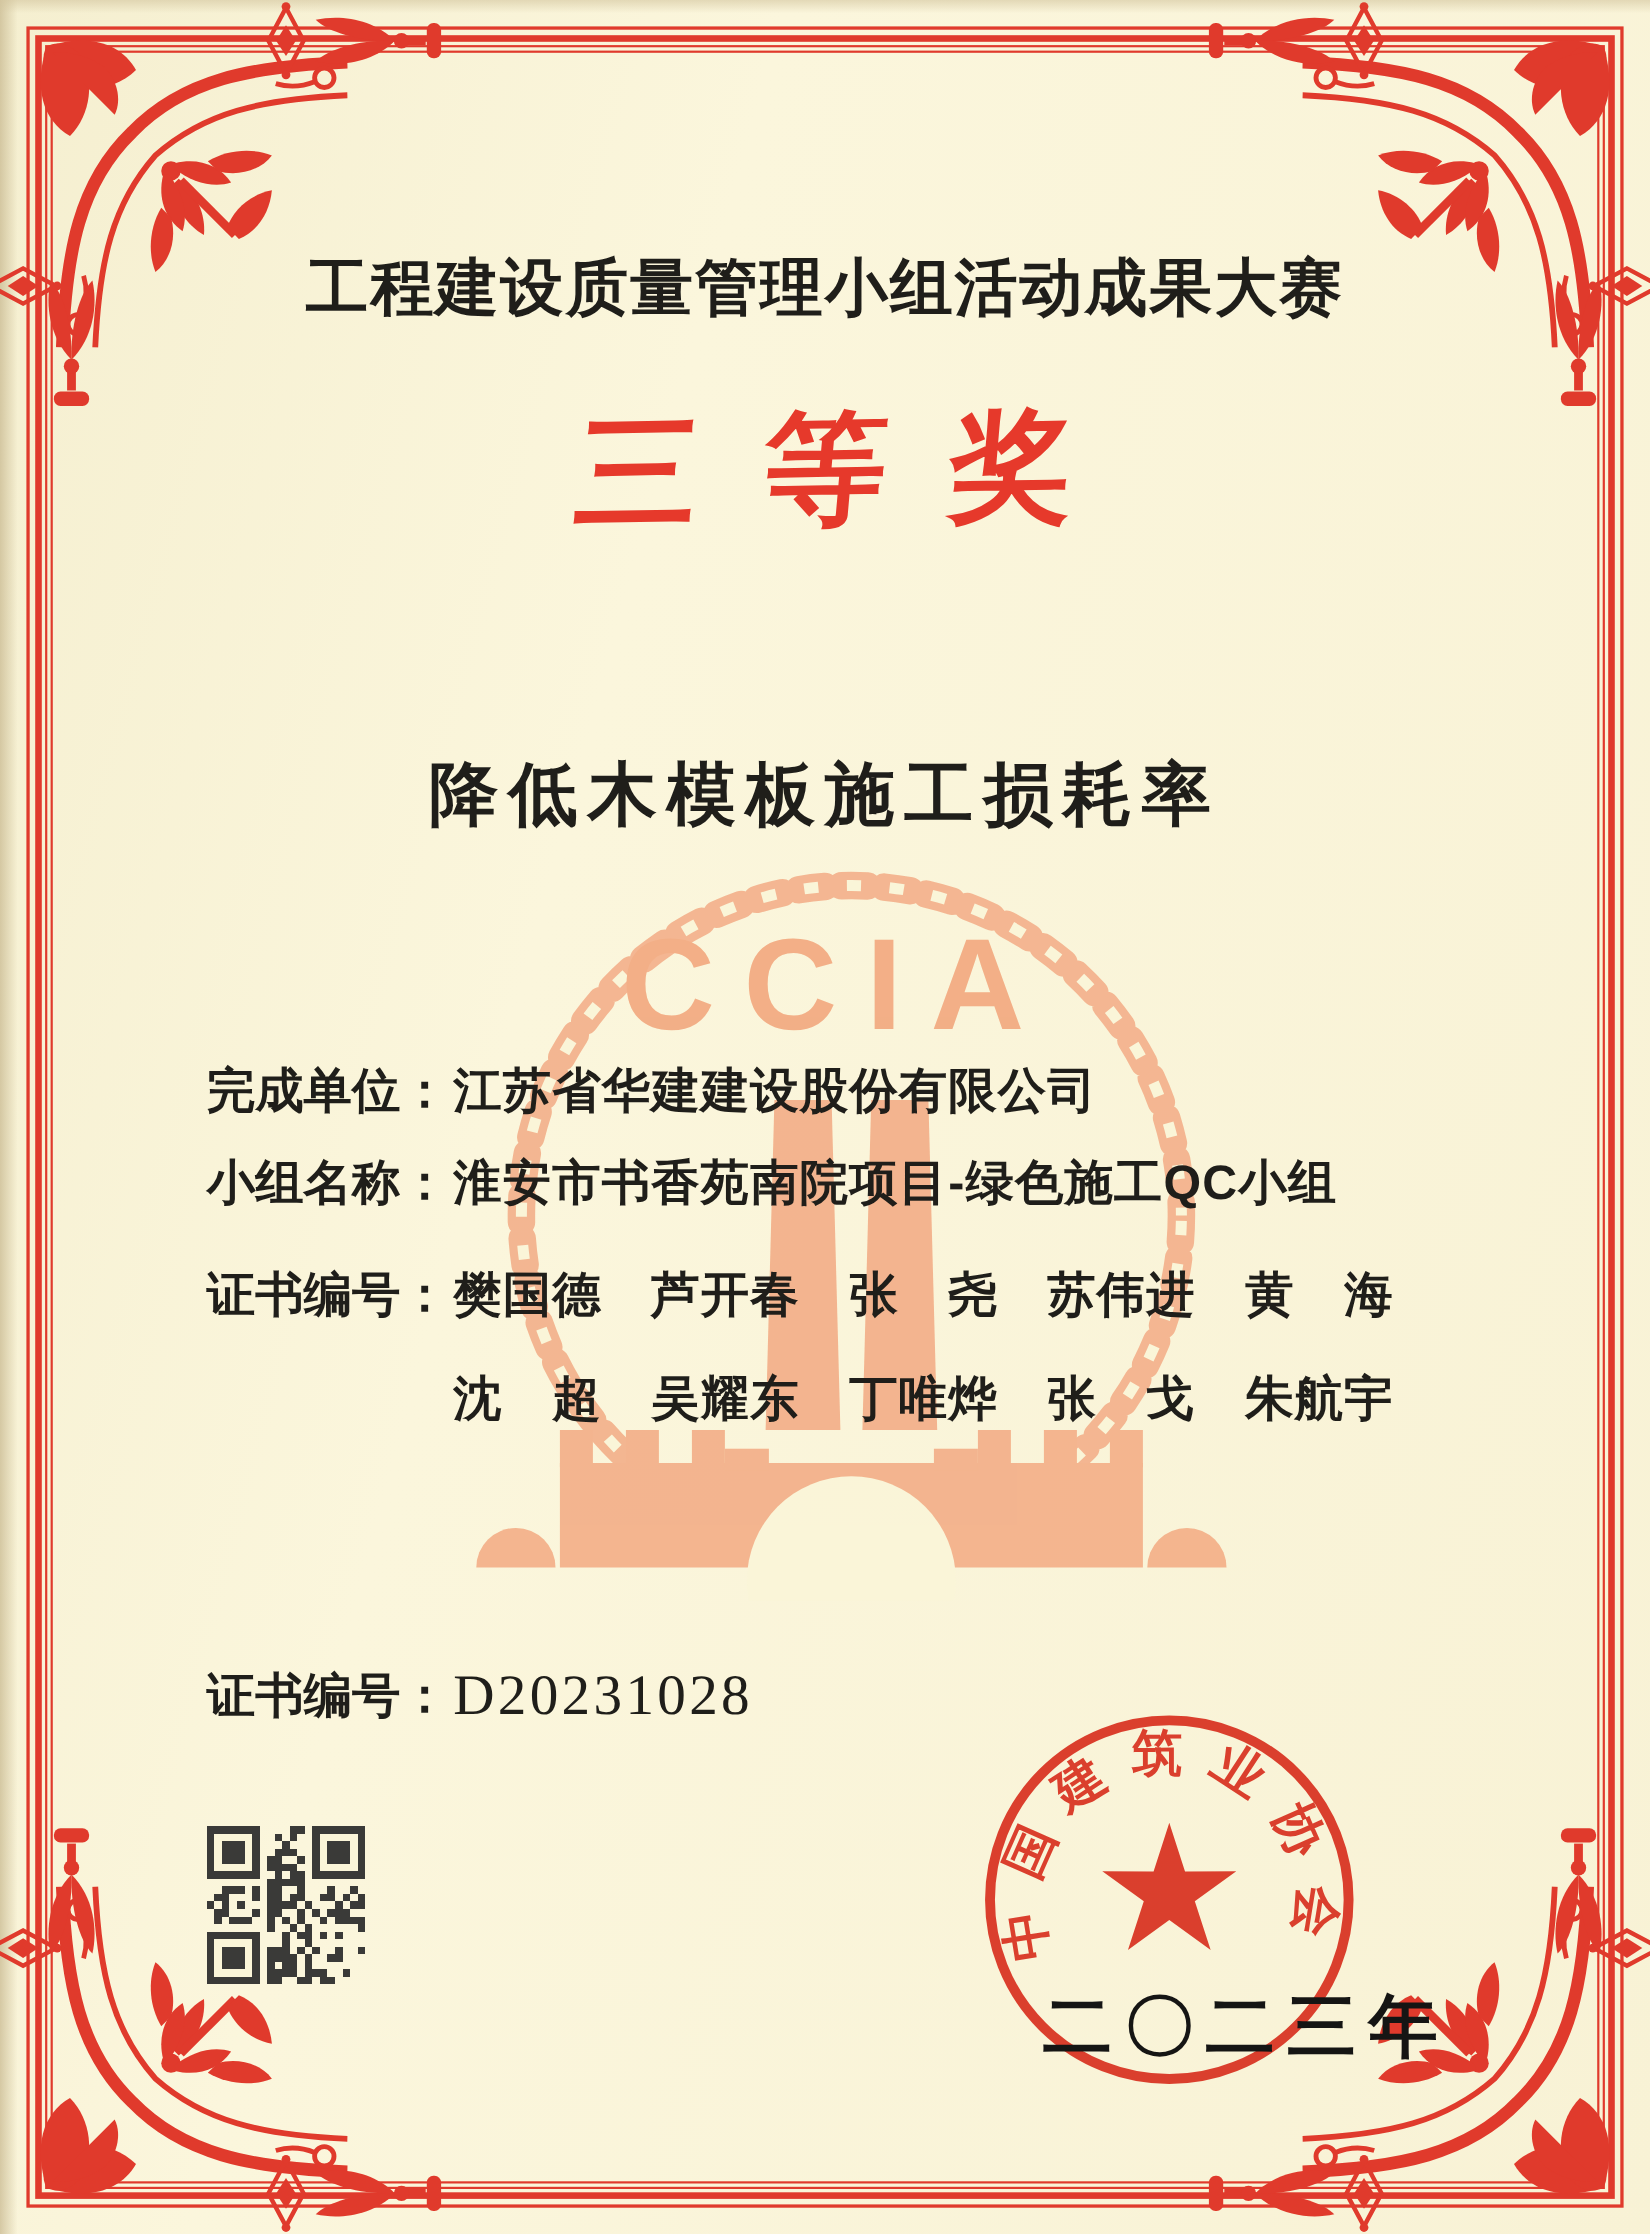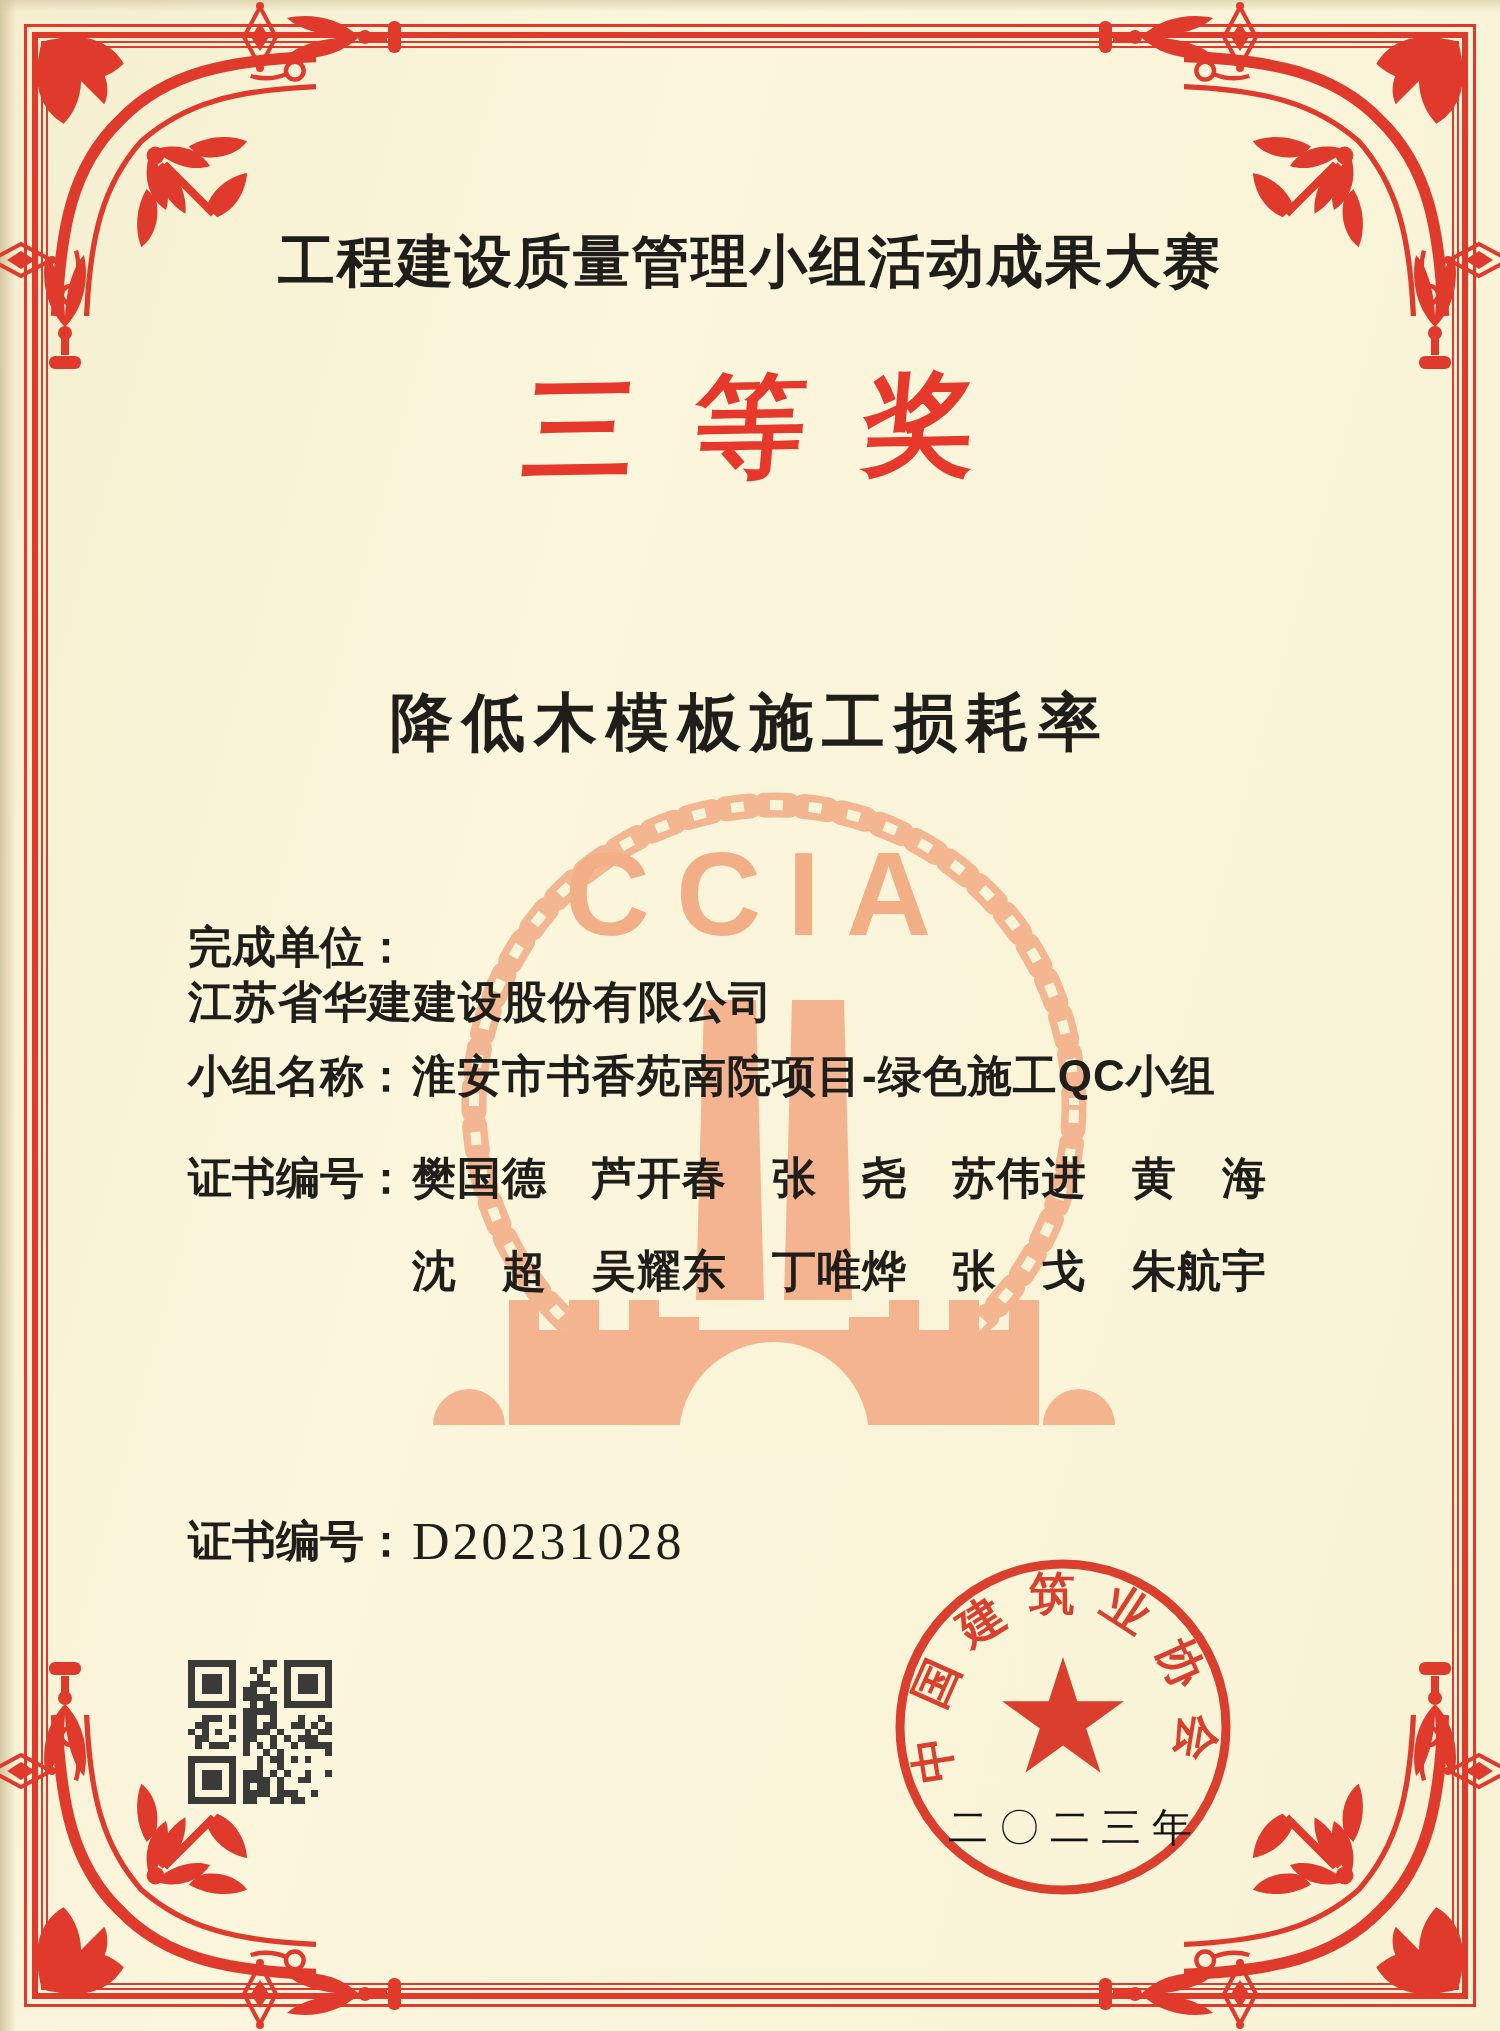--- a/index.html
+++ b/index.html
@@ -46,30 +46,30 @@
     letter-spacing:58px;text-indent:58px;
     transform:skewX(-6deg) rotate(-1deg);
   }
   .project-title{
     top:680px;left:0;width:100%;text-align:center;
     font-family:"DejaVu Serif","Liberation Serif",serif;
     font-size:63px;font-weight:600;letter-spacing:9px;
   }
   .field-row{position:absolute;left:188px;display:flex;white-space:pre;
     font-size:44px;font-weight:700;line-height:1.25;}
-  .fr-1{top:919px;flex-direction:column;} .fr-2{top:1048px;} .fr-3{top:1150px;} .fr-4{top:1244px;font-family:Liberation Serif, serif;}
+  .fr-1{top:964px;} .fr-2{top:1048px;} .fr-3{top:1150px;} .fr-4{top:1244px;font-family:Liberation Serif, serif;}
   .field-label{width:224px;flex:0 0 auto;}
   .field-value{letter-spacing:1px;}
   .certno-row{position:absolute;left:188px;top:1512px;display:flex;align-items:center;white-space:pre;}
   .certno-label{font-size:44px;font-weight:700;width:224px;}
   .certno-value{font-family:"Liberation Serif","DejaVu Serif",serif;font-size:52px;letter-spacing:3px;}
   .year{
     position:absolute;left:948px;top:1800px;z-index:5;
     font-family:"Liberation Serif","DejaVu Serif",serif;
-    font-size:40px;font-weight:400;letter-spacing:11px;color:#151514;white-space:pre;
+    font-size:63px;font-weight:700;letter-spacing:11px;color:#151514;white-space:pre;
   }
 
   
   .qr{position:absolute;left:188px;top:1660px;width:144px;height:144px;z-index:2;}
   .seal{position:absolute;left:876px;top:1540px;width:375px;height:375px;z-index:4;
     mix-blend-mode:multiply;opacity:.95;}
   .seal text{font-family:"Liberation Serif","DejaVu Serif",serif;font-weight:600;}
 </style>
 </head>
 <body>

